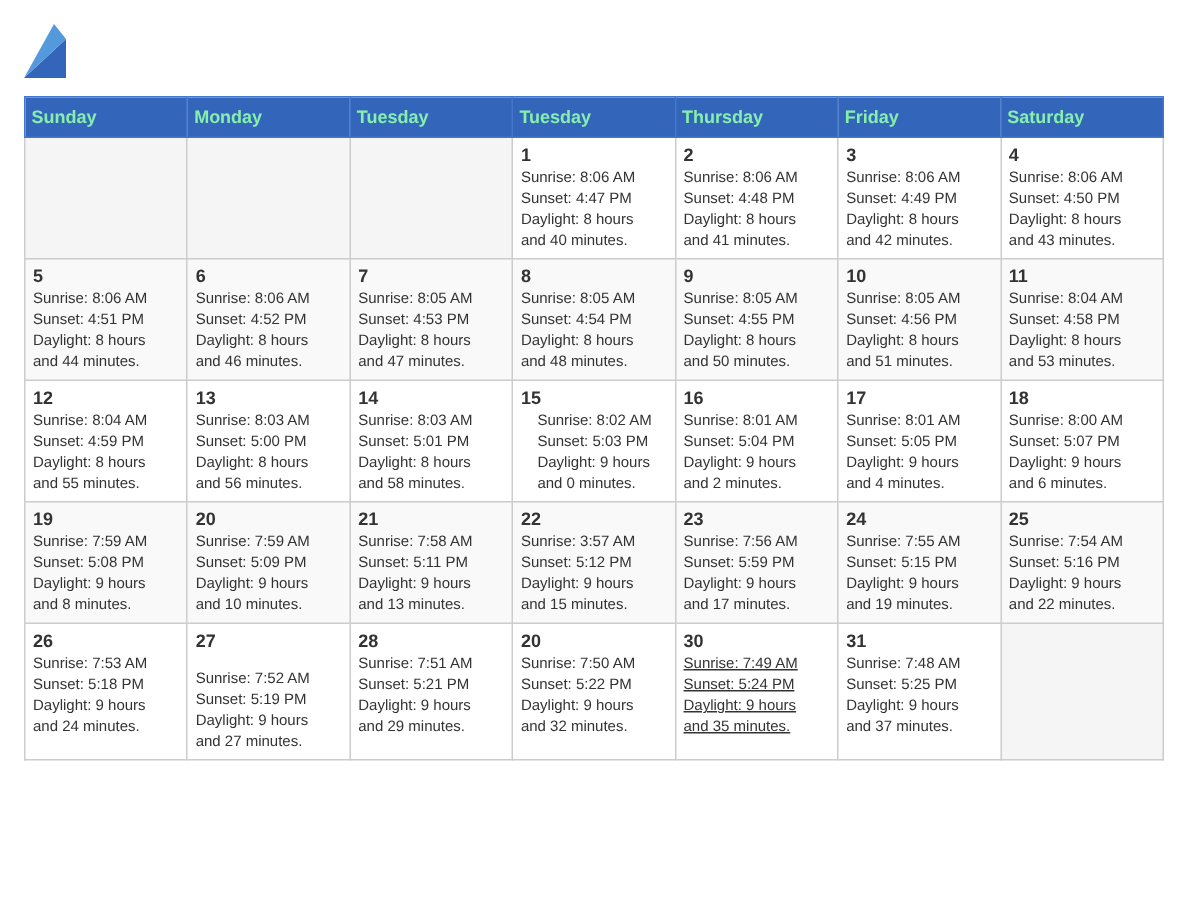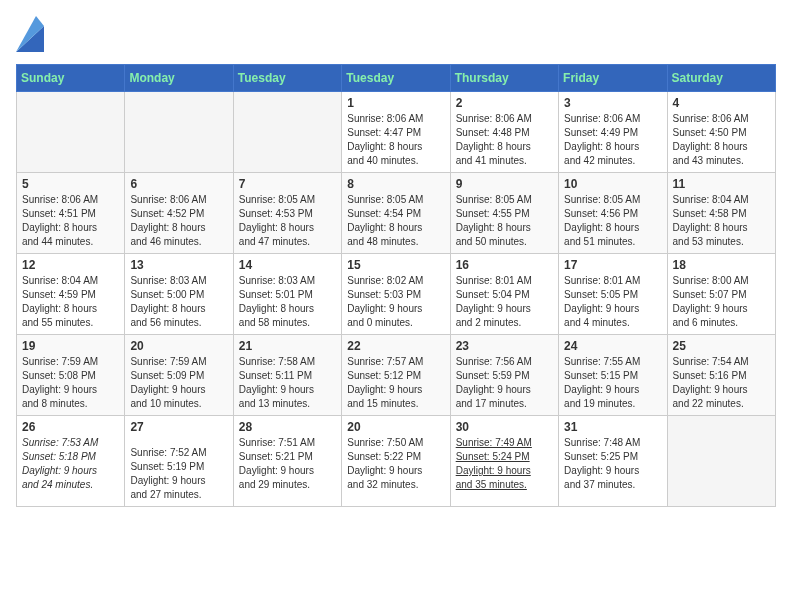--- a/index.html
+++ b/index.html
@@ -228,21 +228,21 @@
         </td>
         <td>
           <div class="day-number">14</div>
           <div class="day-detail" style="white-space: pre-line;">Sunrise: 8:03 AM
 Sunset: 5:01 PM
 Daylight: 8 hours
 and 58 minutes.</div>
         </td>
         <td>
           <div class="day-number">15</div>
-          <div class="day-detail" style="white-space: pre-line;">Sunrise: 8:02 AM
+          <div class="day-detail" style="white-space: pre-line; margin-left: 11px;">Sunrise: 8:02 AM
 Sunset: 5:03 PM
 Daylight: 9 hours
 and 0 minutes.</div>
         </td>
         <td>
           <div class="day-number">16</div>
           <div class="day-detail" style="white-space: pre-line;">Sunrise: 8:01 AM
 Sunset: 5:04 PM
 Daylight: 9 hours
 and 2 minutes.</div>
@@ -279,21 +279,21 @@
         </td>
         <td>
           <div class="day-number">21</div>
           <div class="day-detail" style="white-space: pre-line;">Sunrise: 7:58 AM
 Sunset: 5:11 PM
 Daylight: 9 hours
 and 13 minutes.</div>
         </td>
         <td>
           <div class="day-number">22</div>
-          <div class="day-detail" style="white-space: pre-line;">Sunrise: 7:57 AM
+          <div class="day-detail" style="white-space: pre-line;">Sunrise: 3:57 AM
 Sunset: 5:12 PM
 Daylight: 9 hours
 and 15 minutes.</div>
         </td>
         <td>
           <div class="day-number">23</div>
           <div class="day-detail" style="white-space: pre-line;">Sunrise: 7:56 AM
 Sunset: 5:59 PM
 Daylight: 9 hours
 and 17 minutes.</div>
@@ -309,21 +309,21 @@
           <div class="day-number">25</div>
           <div class="day-detail" style="white-space: pre-line;">Sunrise: 7:54 AM
 Sunset: 5:16 PM
 Daylight: 9 hours
 and 22 minutes.</div>
         </td>
       </tr>
       <tr>
         <td>
           <div class="day-number">26</div>
-          <div class="day-detail" style="white-space: pre-line; font-style: italic;">Sunrise: 7:53 AM
+          <div class="day-detail" style="white-space: pre-line;">Sunrise: 7:53 AM
 Sunset: 5:18 PM
 Daylight: 9 hours
 and 24 minutes.</div>
         </td>
         <td>
           <div class="day-number">27</div>
           <div class="day-detail" style="white-space: pre-line; margin-top: 12px;">Sunrise: 7:52 AM
 Sunset: 5:19 PM
 Daylight: 9 hours
 and 27 minutes.</div>

